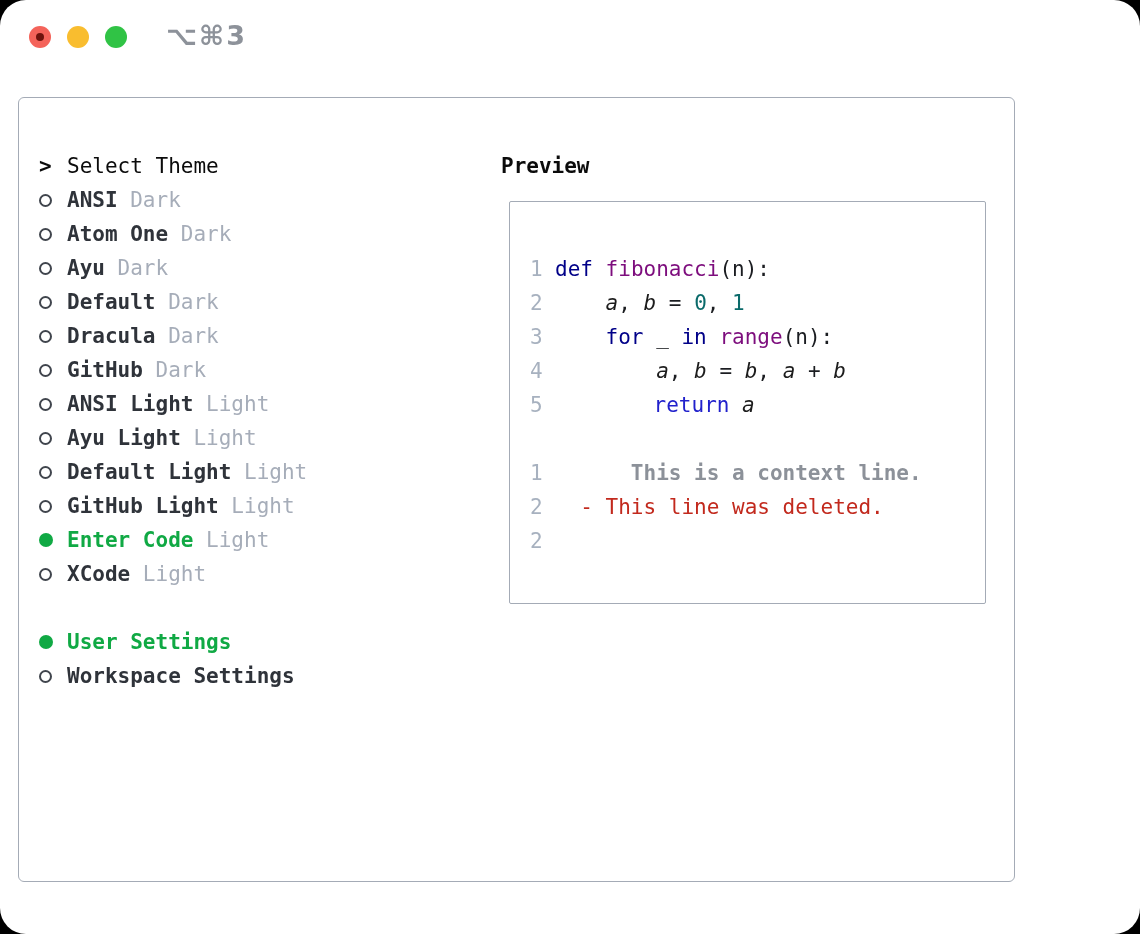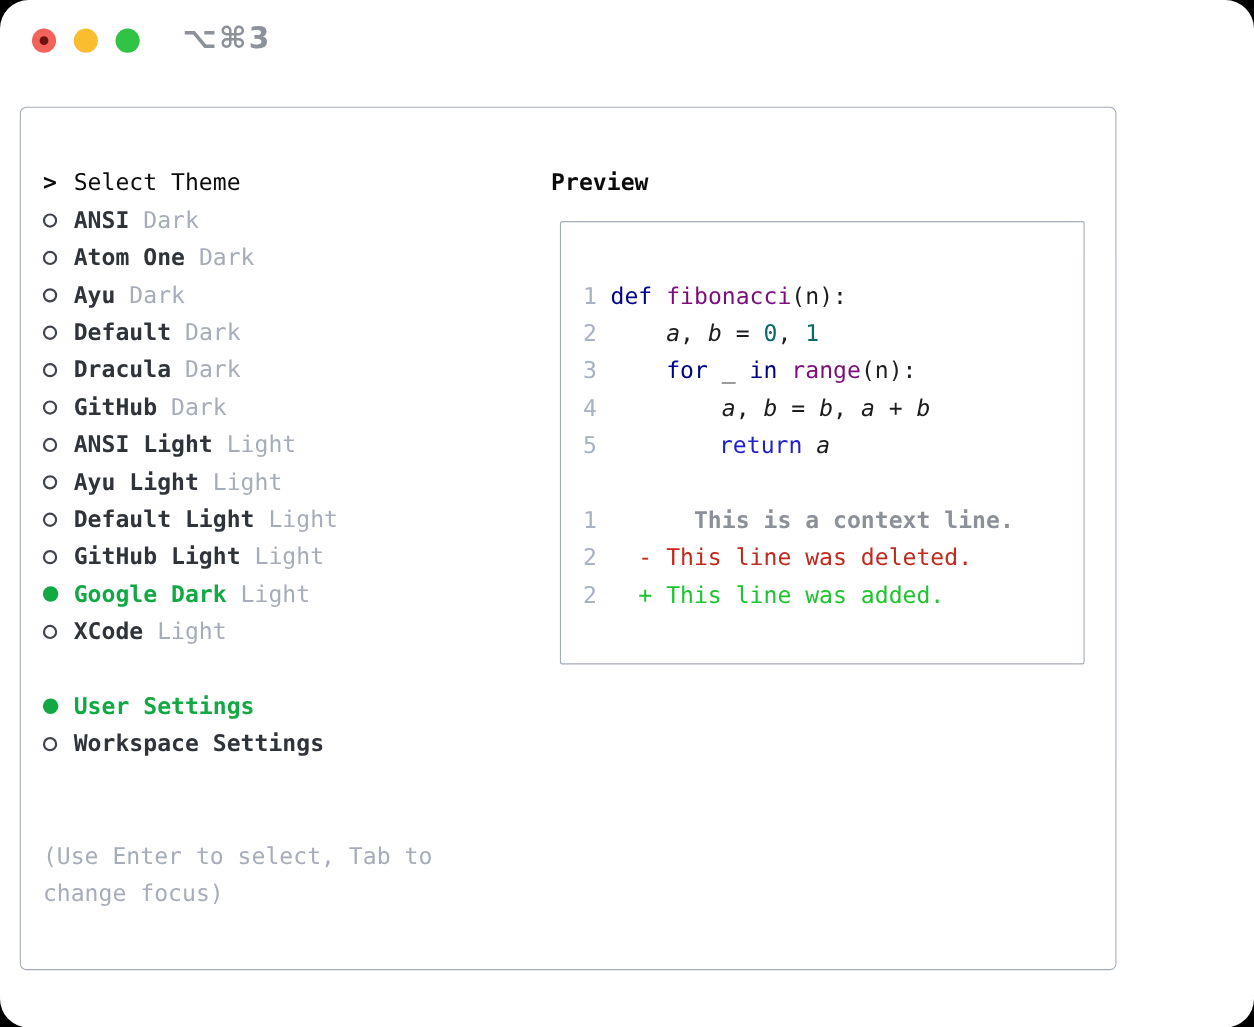--- a/index.html
+++ b/index.html
@@ -76,42 +76,41 @@
           <div class="row"><span class="marker"><span class="ring"></span></span><span class="tname">ANSI</span><span class="tvariant"> Dark</span></div>
           <div class="row"><span class="marker"><span class="ring"></span></span><span class="tname">Atom One</span><span class="tvariant"> Dark</span></div>
           <div class="row"><span class="marker"><span class="ring"></span></span><span class="tname">Ayu</span><span class="tvariant"> Dark</span></div>
           <div class="row"><span class="marker"><span class="ring"></span></span><span class="tname">Default</span><span class="tvariant"> Dark</span></div>
           <div class="row"><span class="marker"><span class="ring"></span></span><span class="tname">Dracula</span><span class="tvariant"> Dark</span></div>
           <div class="row"><span class="marker"><span class="ring"></span></span><span class="tname">GitHub</span><span class="tvariant"> Dark</span></div>
           <div class="row"><span class="marker"><span class="ring"></span></span><span class="tname">ANSI Light</span><span class="tvariant"> Light</span></div>
           <div class="row"><span class="marker"><span class="ring"></span></span><span class="tname">Ayu Light</span><span class="tvariant"> Light</span></div>
           <div class="row"><span class="marker"><span class="ring"></span></span><span class="tname">Default Light</span><span class="tvariant"> Light</span></div>
           <div class="row"><span class="marker"><span class="ring"></span></span><span class="tname">GitHub Light</span><span class="tvariant"> Light</span></div>
-          <div class="row"><span class="marker"><span class="dotsel"></span></span><span class="tname sel">Google Dark</span><span class="tvariant"> Light</span></div>
+          <div class="row"><span class="marker"><span class="dotsel"></span></span><span class="tname sel">Enter Code</span><span class="tvariant"> Light</span></div>
           <div class="row"><span class="marker"><span class="ring"></span></span><span class="tname">XCode</span><span class="tvariant"> Light</span></div>
         </div>
       <div class="row"></div>
       <div id="apply-items">
           <div class="row"><span class="marker"><span class="dotsel"></span></span><span class="tname sel">User Settings</span></div>
           <div class="row"><span class="marker"><span class="ring"></span></span><span class="tname">Workspace Settings</span></div>
         </div>
     </div>
 
-    <div class="hint"><span>(Use Enter to select, Tab to</span><br><span>change focus)</span></div>
 
     <div class="preview-title">Preview</div>
 
     <div class="preview-box">
       <div id="code-lines">
           <div class="cline"><span class="gutter">1</span><span class="c-kw">def</span><span class="c-pln"> </span><span class="c-fn">fibonacci</span><span class="c-pln">(n):</span></div>
           <div class="cline"><span class="gutter">2</span><span class="c-pln">    </span><span class="c-var">a</span><span class="c-pln">, </span><span class="c-var">b</span><span class="c-pln"> = </span><span class="c-lit">0</span><span class="c-pln">, </span><span class="c-lit">1</span></div>
           <div class="cline"><span class="gutter">3</span><span class="c-pln">    </span><span class="c-kw">for</span><span class="c-pln"> _ </span><span class="c-kw">in</span><span class="c-pln"> </span><span class="c-fn">range</span><span class="c-pln">(n):</span></div>
           <div class="cline"><span class="gutter">4</span><span class="c-pln">        </span><span class="c-var">a</span><span class="c-pln">, </span><span class="c-var">b</span><span class="c-pln"> = </span><span class="c-var">b</span><span class="c-pln">, </span><span class="c-var">a</span><span class="c-pln"> + </span><span class="c-var">b</span></div>
           <div class="cline"><span class="gutter">5</span><span class="c-pln">    </span><span class="c-kw2">return</span><span class="c-pln"> </span><span class="c-var">a</span></div>
           <div class="cline"><span class="gutter"></span></div>
           <div class="cline"><span class="gutter">1</span><span class="c-ctx">      This is a context line.</span></div>
           <div class="cline"><span class="gutter">2</span><span class="c-del">  - This line was deleted.</span></div>
-          <div class="cline"><span class="gutter">2</span><span class="c-add">  + This line was added.</span></div>
+          <div class="cline"><span class="gutter">2</span></div>
         </div>
     </div>
 
   </div>
 </div>
 
 </body></html>

